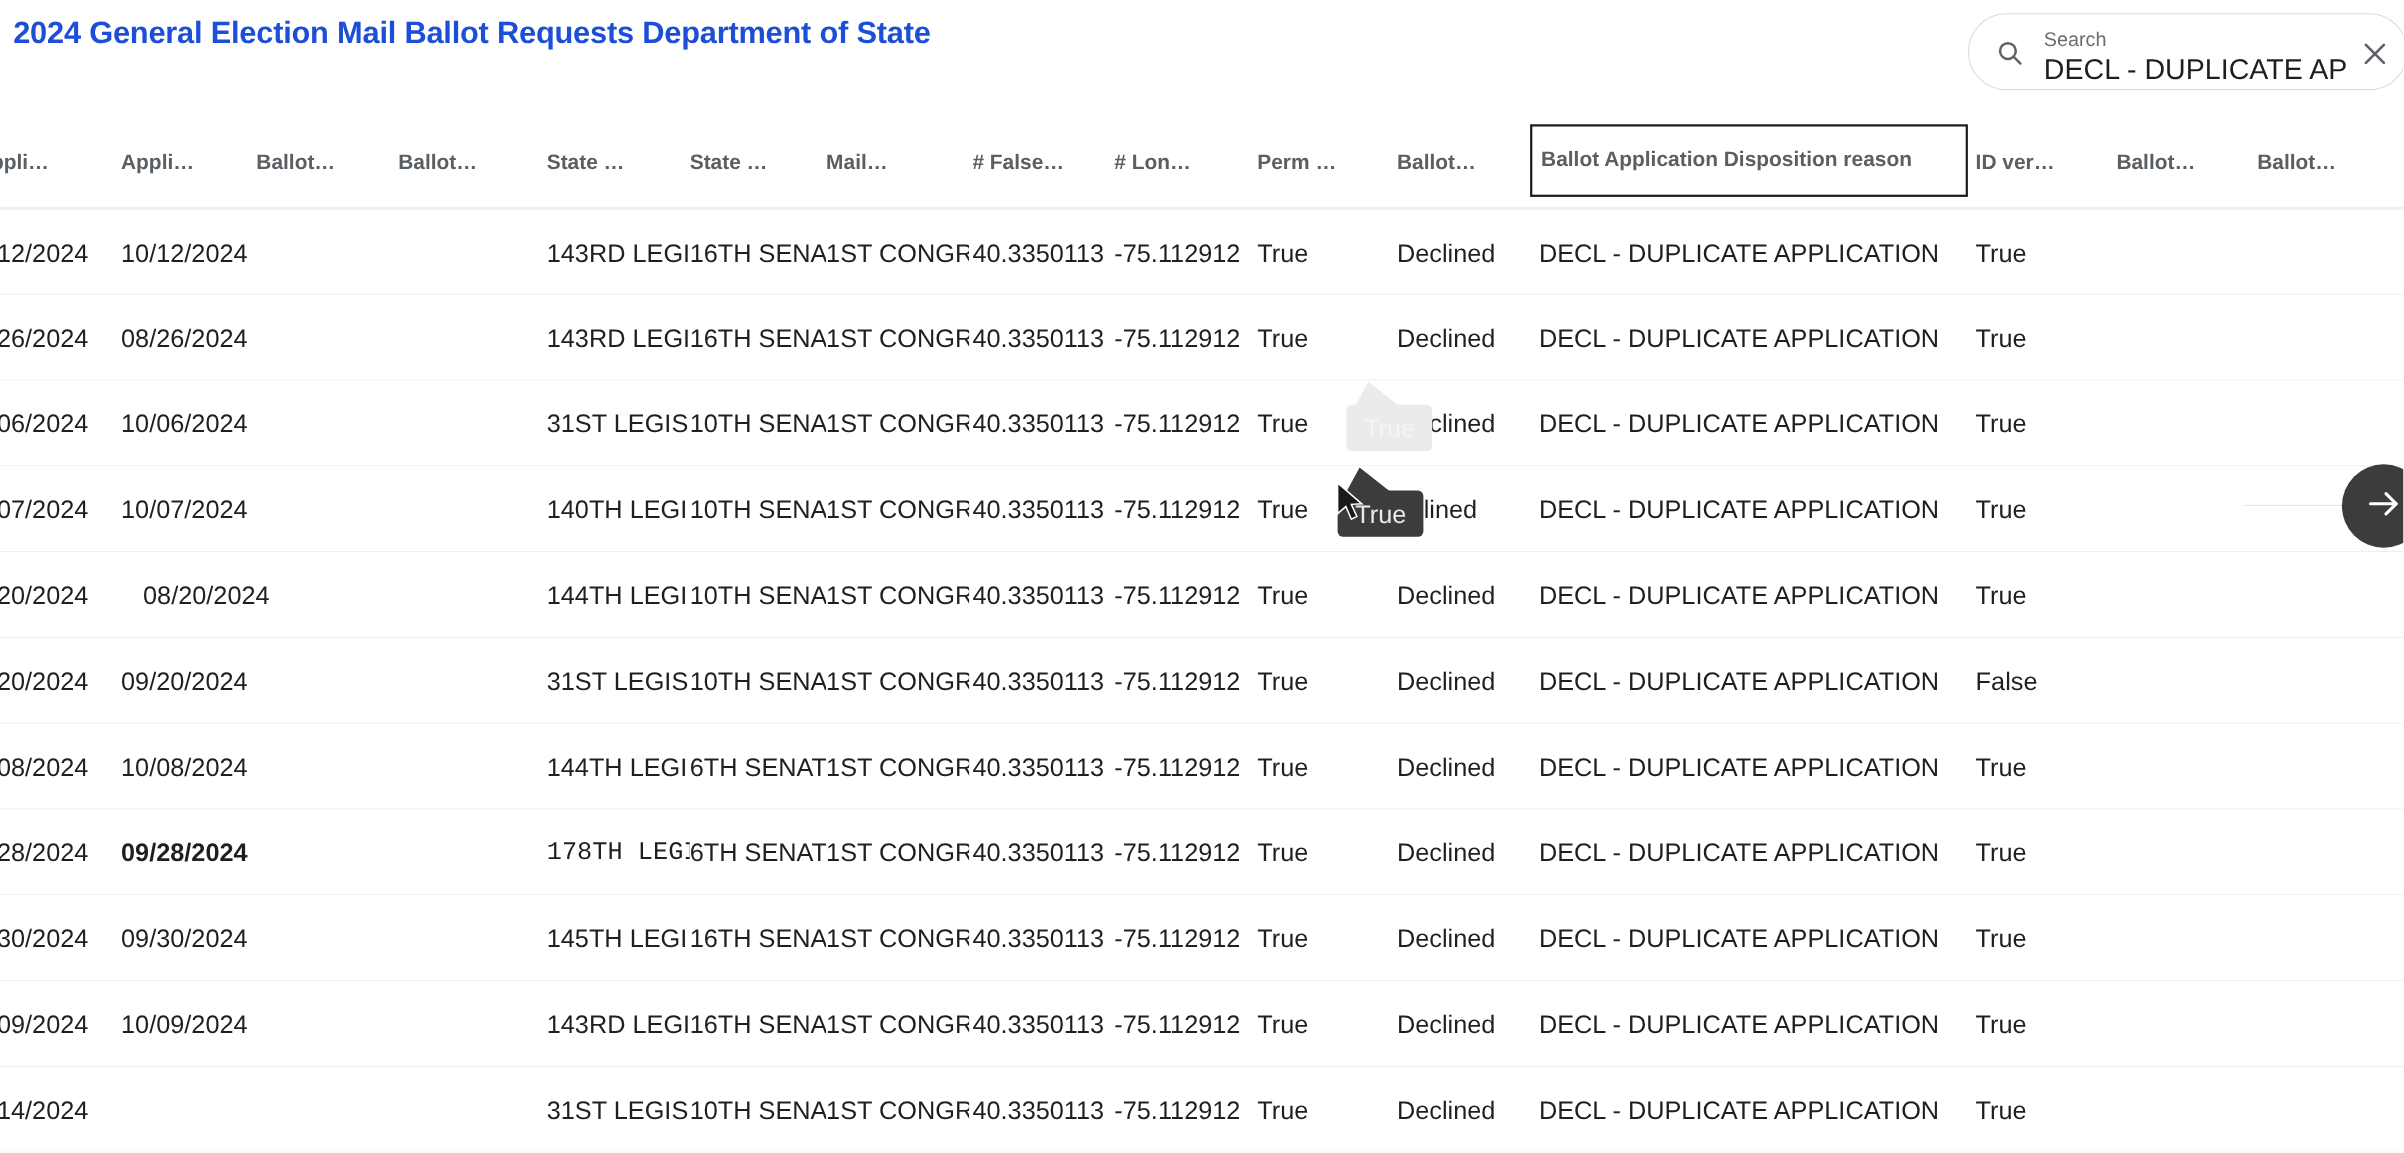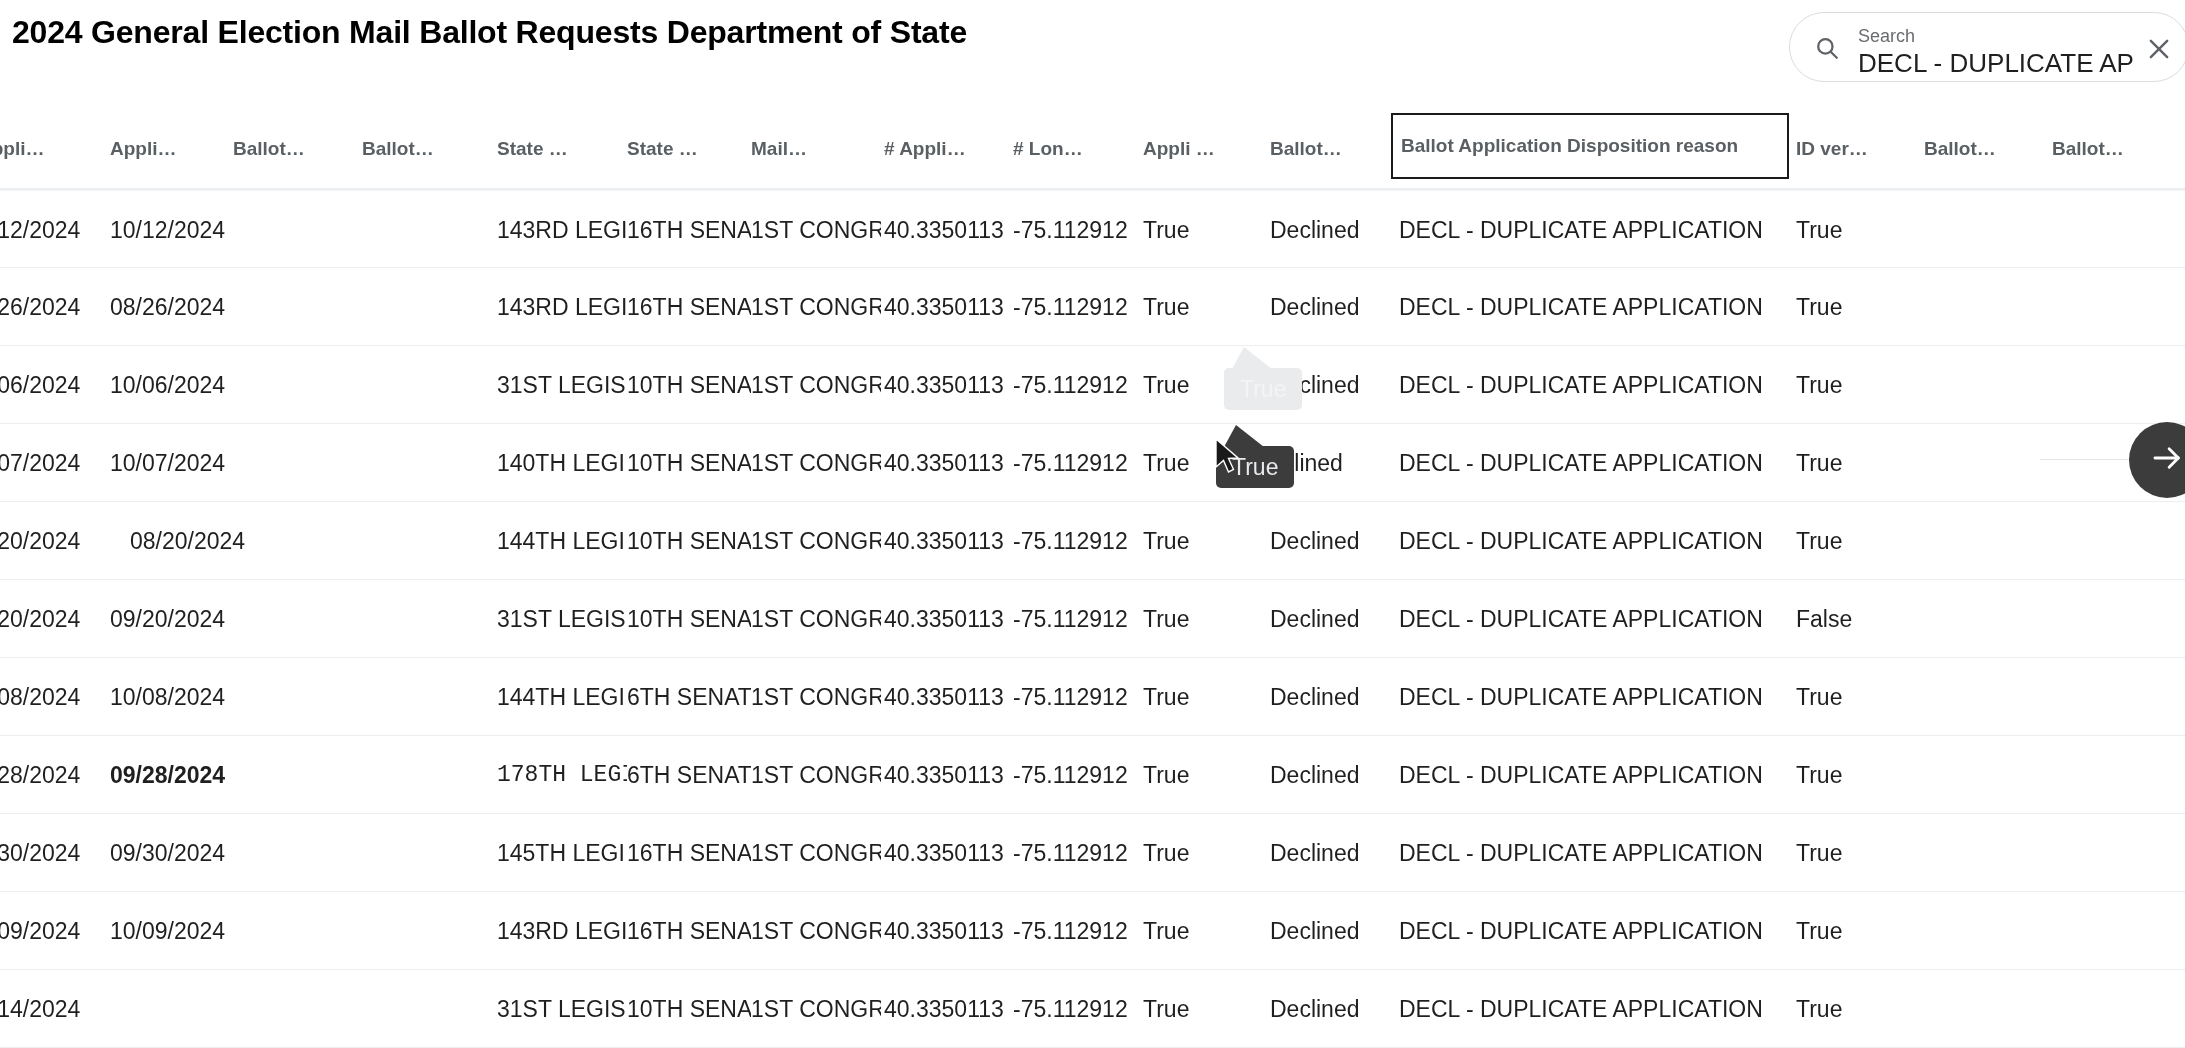--- a/index.html
+++ b/index.html
@@ -18,23 +18,23 @@
 
   
   .topbar {
     position: absolute; left: 0; top: 0;
     width: 2185px; height: 108px;
     background: #ffffff;
   }
   .page-title {
     position: absolute;
     left: 12px; top: 14px;
-    font-size: 32px;
+    font-size: 28px;
     font-weight: bold;
-    color: #000000;
+    color: #1d4ed8;
     letter-spacing: -0.2px;
     white-space: nowrap;
   }
 
   
   .search-wrap {
     position: absolute;
     left: 1789px; top: 12px;
     width: 400px; height: 70px;
     border: 1px solid #dadce0;
@@ -223,23 +223,23 @@
 
   <div class="table">
     <div class="thead" id="thead">
         <div class="th" style="left: -22px; width: 120px;">Appli…</div>
         <div class="th" style="left: 110px; width: 120px;">Appli…</div>
         <div class="th" style="left: 233px; width: 120px;">Ballot…</div>
         <div class="th" style="left: 362px; width: 120px;">Ballot…</div>
         <div class="th" style="left: 497px; width: 120px;">State …</div>
         <div class="th" style="left: 627px; width: 120px;">State …</div>
         <div class="th" style="left: 751px; width: 110px;">Mail…</div>
-        <div class="th" style="left: 884px; width: 110px;"># Appli…</div>
+        <div class="th" style="left: 884px; width: 110px;"># False…</div>
         <div class="th" style="left: 1013px; width: 110px;"># Lon…</div>
-        <div class="th" style="left: 1143px; width: 110px;">Appli …</div>
+        <div class="th" style="left: 1143px; width: 110px;">Perm …</div>
         <div class="th" style="left: 1270px; width: 110px;">Ballot…</div>
         <div class="th boxed" style="left: 1391px; width: 398px;">Ballot Application Disposition reason</div>
         <div class="th" style="left: 1796px; width: 110px;">ID ver…</div>
         <div class="th" style="left: 1924px; width: 110px;">Ballot…</div>
         <div class="th" style="left: 2052px; width: 110px;">Ballot…</div>
       </div>
     <div class="tbody" id="tbody">
         <div class="tr">
           <div class="td" style="left: -22px; width: 132px;">0/12/2024</div>
           <div class="td" style="left: 110px; width: 122px;">10/12/2024</div>

